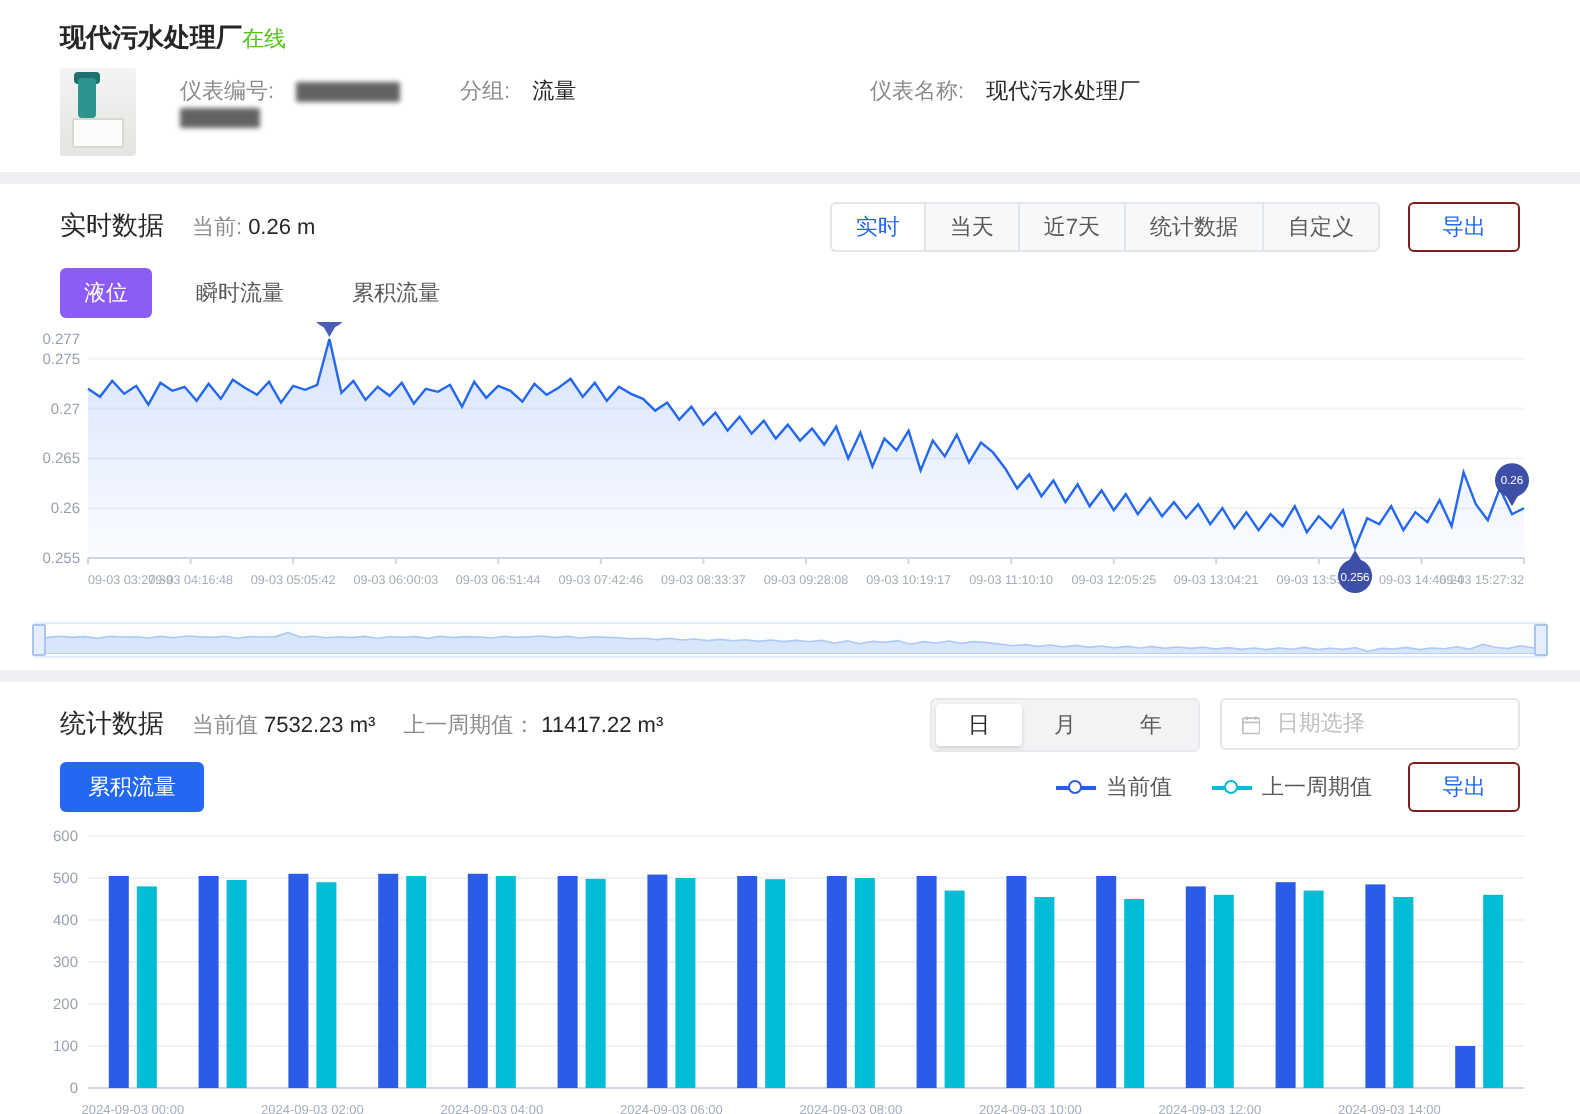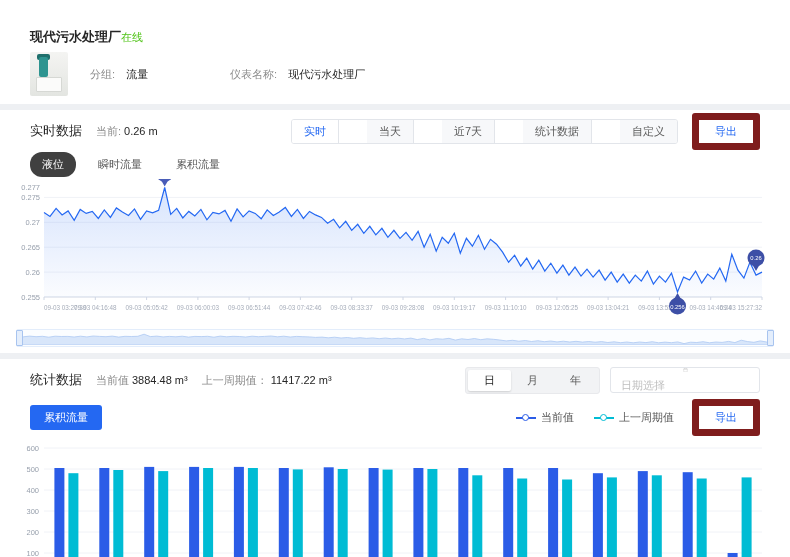--- a/index.html
+++ b/index.html
@@ -1,58 +1,58 @@
 <!DOCTYPE html>
 <html><head>
 <meta charset="utf-8">
 <style>
   html,body{margin:0;padding:0;}
   body{width:790px;height:557px;background:#fff;font-family:"Liberation Sans",sans-serif;color:#333;overflow:hidden;font-size:12px;}
   .divider{height:6px;background:#eef0f3;}
   
-  .hd{padding:28px 30px 8px;}
+  .hd{padding:10px 30px 8px;}
   .hd-title-row{display:flex;align-items:center;height:18px;}
   .hd-title{font-size:13px;font-weight:bold;color:#262626;}
   .hd-status{font-size:11px;color:#52c41a;}
   .hd-info{display:flex;margin-top:6px;}
   .thumb{width:38px;height:44px;background:linear-gradient(#f4f4f2,#e3e5e1);border-radius:2px;position:relative;margin-right:22px;flex:none;}
   .thumb .dev-body{position:absolute;left:9px;top:5px;width:9px;height:20px;background:#2e9490;border-radius:2px;}
   .thumb .dev-cap{position:absolute;left:7px;top:2px;width:13px;height:6px;background:#1f6f6c;border-radius:2px;}
   .thumb .dev-base{position:absolute;left:6px;bottom:4px;width:24px;height:13px;background:#fbfbfa;border:1px solid #d6d8d4;border-radius:1px;}
   .fields{display:grid;grid-template-columns:140px 205px auto;row-gap:10px;font-size:11px;align-content:center;}
   .fl{color:#8c8c8c;margin-right:8px;}
   .fv{color:#262626;}
   .redacted{display:inline-block;height:10px;background:#3d3d3d;opacity:.8;filter:blur(1.4px);border-radius:1px;vertical-align:middle;margin-right:6px;}
   .redacted.r1{width:52px;} .redacted.r2{width:40px;margin-right:0;}
   
   .sec-row{display:flex;align-items:center;padding:8px 30px 0;height:26px;}
   .sec-title{font-size:13px;font-weight:normal;color:#262626;}
   .kv{margin-left:14px;font-size:11px;color:#8c8c8c;}
   .kv b{color:#262626;font-weight:normal;margin-left:3px;}
   .spacer{flex:1;}
-  .btn-group{display:flex;border:1px solid #e2e5ea;border-radius:3px;overflow:hidden;gap:28px;}
+  .btn-group{display:flex;border:1px solid #e2e5ea;border-radius:3px;overflow:hidden;}
   .btn-group button{font-size:11px;padding:4px 12px;background:#f7f8fa;border:none;border-right:1px solid #e2e5ea;color:#595959;cursor:pointer;white-space:nowrap;}
   .btn-group button:last-child{border-right:none;}
   .btn-group button.active{background:#fff;color:#2468f2;}
-  .export-btn{margin-left:14px;font-size:11px;color:#2468f2;background:#fff;border:7px solid #7f1d1d;border-radius:3px;padding:4px 16px;cursor:pointer;white-space:nowrap;}
+  .export-btn{margin-left:14px;font-size:11px;color:#2468f2;background:#fff;border:1px solid #7f1d1d;border-radius:3px;padding:4px 16px;cursor:pointer;white-space:nowrap;}
   
   .tabs{display:flex;gap:10px;padding:8px 30px 0;}
   .tab{font-size:11px;padding:5px 12px;border-radius:3px;color:#595959;background:transparent;border:none;cursor:pointer;}
-  .tab.active{background:#404040;color:#fff;border-radius:12px;}
+  .tab.active{background:#8b5cf6;color:#fff;}
   
   .chart-wrap{padding:2px 14px 0;}
   .dz{position:relative;height:16px;margin:2px 16px 0;background:#fbfdff;border:1px solid #e3edfb;border-radius:2px;}
   .dz svg{display:block;width:100%;height:14px;margin-top:1px;}
   .dz-h{position:absolute;top:0;bottom:0;width:5px;background:#e4eefc;border:1px solid #a8c4ef;border-radius:1px;}
   .dz-h.l{left:-1px;} .dz-h.r{right:-1px;}
   
   .seg{display:flex;background:#f2f3f5;border:1px solid #e8e9ec;border-radius:3px;padding:2px;}
   .seg button{font-size:11px;padding:3px 16px;border:none;background:transparent;color:#595959;border-radius:2px;cursor:pointer;}
   .seg button.active{background:#fff;color:#262626;box-shadow:0 1px 2px rgba(0,0,0,.15);}
-  .date-input{display:flex;align-items:center;gap:6px;border:1px solid #e2e5ea;border-radius:3px;padding:0 10px;margin-left:10px;width:128px;height:24px;flex-direction:column;}
+  .date-input{display:flex;align-items:center;gap:6px;border:1px solid #e2e5ea;border-radius:3px;padding:0 10px;margin-left:10px;width:128px;height:24px;}
   .date-input input{border:none;outline:none;width:100%;font-size:11px;color:#595959;background:transparent;font-family:"Liberation Sans",sans-serif;}
   .date-input input::placeholder{color:#bfbfbf;}
   .row2{display:flex;align-items:center;padding:6px 30px 0;}
   .primary-btn{background:#2468f2;color:#fff;font-size:11px;padding:5px 14px;border-radius:3px;border:none;cursor:pointer;}
   .legend{display:flex;gap:20px;align-items:center;font-size:11px;color:#595959;margin-right:18px;}
   .lg-item{display:inline-flex;align-items:center;cursor:pointer;}
   .lg-marker{width:20px;height:9px;position:relative;display:inline-block;margin-right:5px;}
   .lg-marker::before{content:"";position:absolute;left:0;right:0;top:3.5px;height:2px;background:var(--c);}
   .lg-marker::after{content:"";position:absolute;left:6px;top:0.5px;width:5px;height:5px;border:1.5px solid var(--c);border-radius:50%;background:#fff;}
   svg{display:block;}
@@ -65,20 +65,25 @@
     <span class="hd-title">现代污水处理厂</span>
     <span class="hd-status">在线</span>
   </div>
   <div class="hd-info">
     <div class="thumb">
       <span class="dev-cap"></span>
       <span class="dev-body"></span>
       <span class="dev-base"></span>
     </div>
     <div class="fields">
+      <div>
+        <span class="fl">仪表编号:</span>
+        <span class="redacted r1"></span>
+        <span class="redacted r2"></span>
+      </div>
       <div>
         <span class="fl">分组:</span>
         <span class="fv">流量</span>
       </div>
       <div>
         <span class="fl">仪表名称:</span>
         <span class="fv">现代污水处理厂</span>
       </div>
       <div></div>
     </div>
@@ -180,21 +185,21 @@
     <div class="dz-h r"></div>
   </div>
 </div>
 
 <div class="divider" style="margin-top:6px;"></div>
 
 <div>
   <div class="sec-row">
     <span class="sec-title">统计数据</span>
     <span class="kv">
-      <span>当前值</span><b>3884.48 m³</b>
+      <span>当前值</span><b>7532.23 m³</b>
     </span>
     <span class="kv">
       <span>上一周期值：</span><b>11417.22 m³</b>
     </span>
     <span class="spacer"></span>
     <div class="seg">
         <button class="active">日</button>
         <button class="">月</button>
         <button class="">年</button>
       </div>

